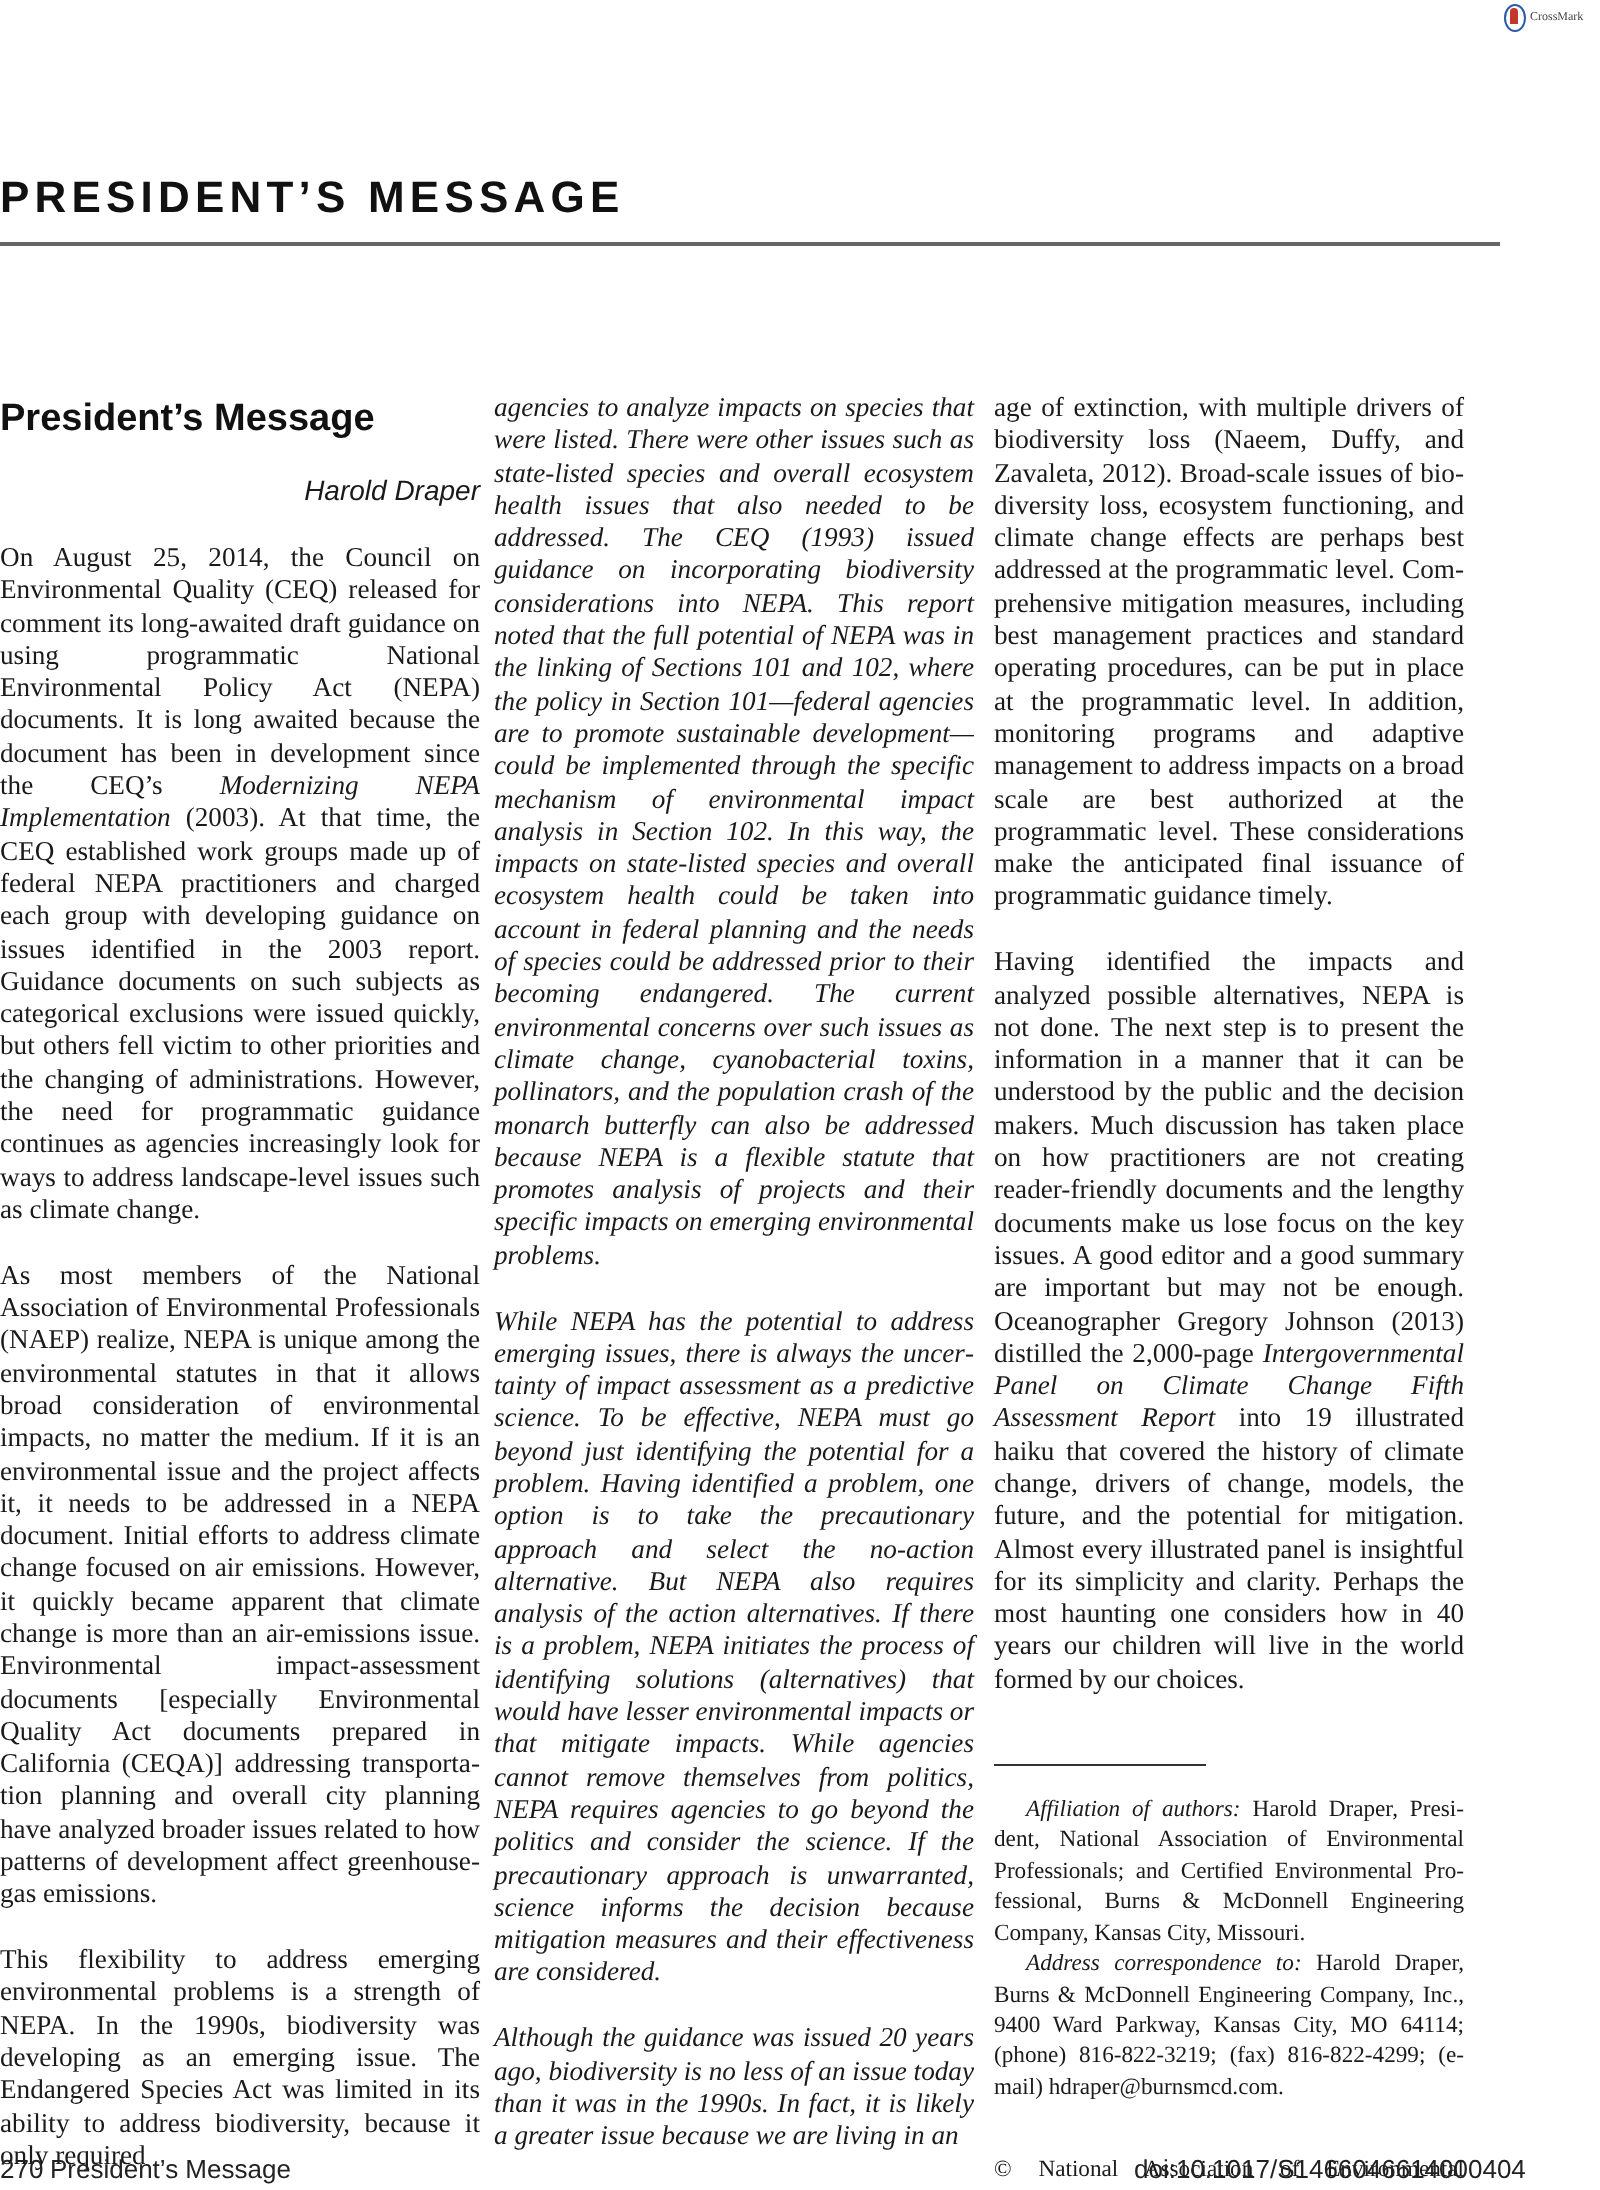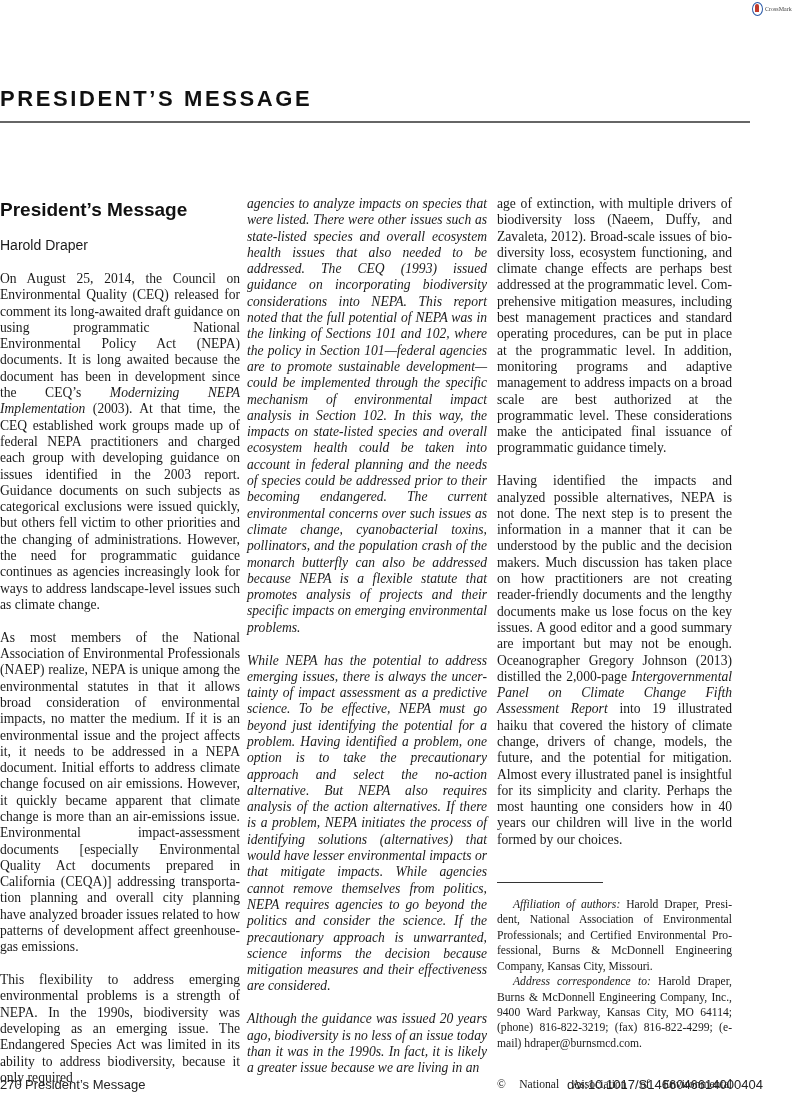--- a/index.html
+++ b/index.html
@@ -44,21 +44,21 @@
     #col1 { left: 0; width: 240px; top: 198px; }
     #col2 { left: 247px; width: 240px; top: 196px; font-style: italic; }
     #col3 { left: 497px; width: 235px; top: 196px; }
     .article-title {
       font-family: "Liberation Sans", "DejaVu Sans", sans-serif;
       font-weight: bold; font-size: 19px; line-height: 24px; color: #111;
       margin: 0 0 14px 0; text-align: left;
     }
     .author {
       font-family: "Liberation Sans", "DejaVu Sans", sans-serif;
-      font-size: 14px; line-height: 18px; margin: 13px 0 17px 0; text-align: left;
+      font-size: 14px; line-height: 18px; margin: 13px 0 17px 0; text-align: right; font-style: italic;
     }
     em { font-style: italic; }
     .footnote-rule {
       width: 106px; height: 1px; background: #333; margin: 34px 0 14px 0;
     }
     .footnote {
       font-size: 11.6px; line-height: 15.4px; text-align: justify;
     }
     .footnote p { margin: 0; text-indent: 16px; }
     .footnote .copyright { text-indent: 0; margin-top: 26px; }

